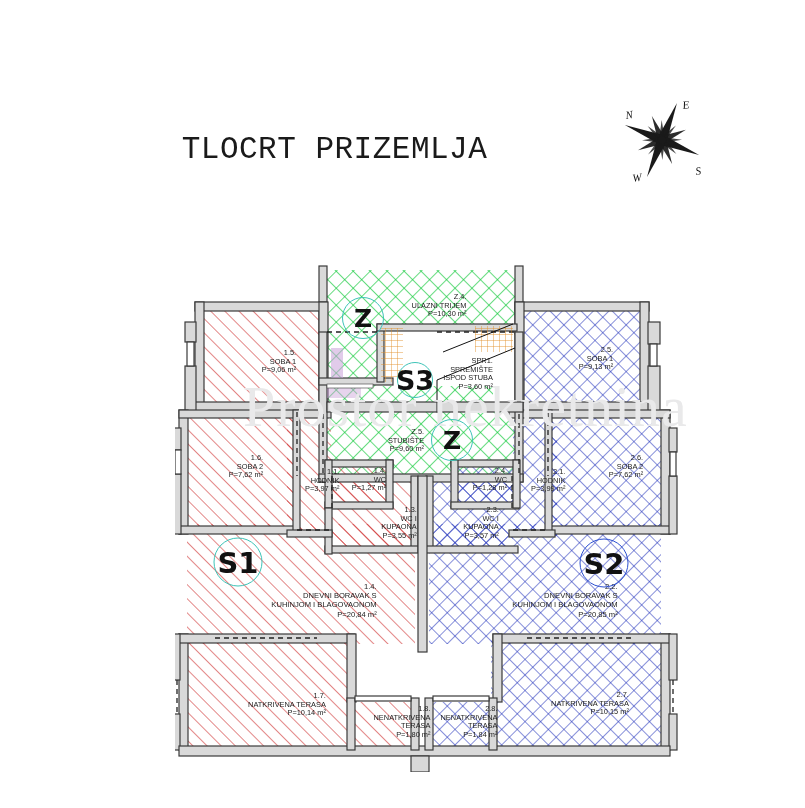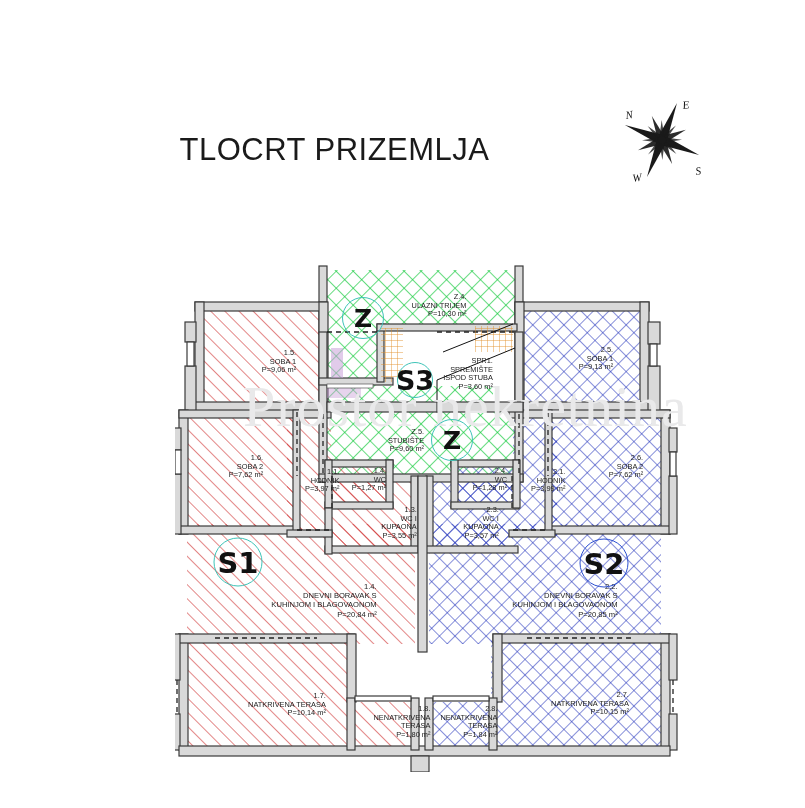--- a/index.html
+++ b/index.html
@@ -7,21 +7,21 @@
     width:805px;height:808px;background:#ffffff;
     font-family:"Liberation Sans", sans-serif;
     position:relative;overflow:hidden;
   }
   #plan-root{position:absolute;inset:0;}
 
   
   #page-title{
     position:absolute;left:0;top:132px;width:669px;
     text-align:center;font-size:31px;letter-spacing:.5px;
-    color:#1a1a1a;font-weight:400;
+    color:#1a1a1a;font-weight:400;font-family:Liberation Mono, monospace;
   }
 
   
   #compass{position:absolute;left:612px;top:92px;width:100px;height:96px;}
 
   
   #drawing{position:absolute;left:175px;top:262px;width:510px;height:510px;}
   #drawing svg{display:block;}
 
   

